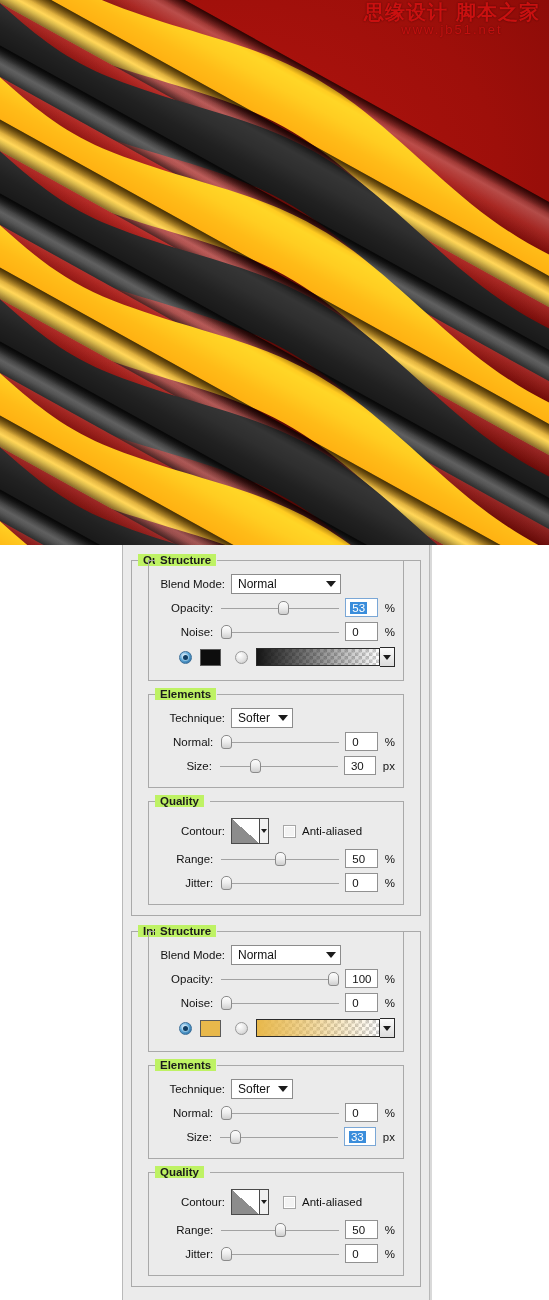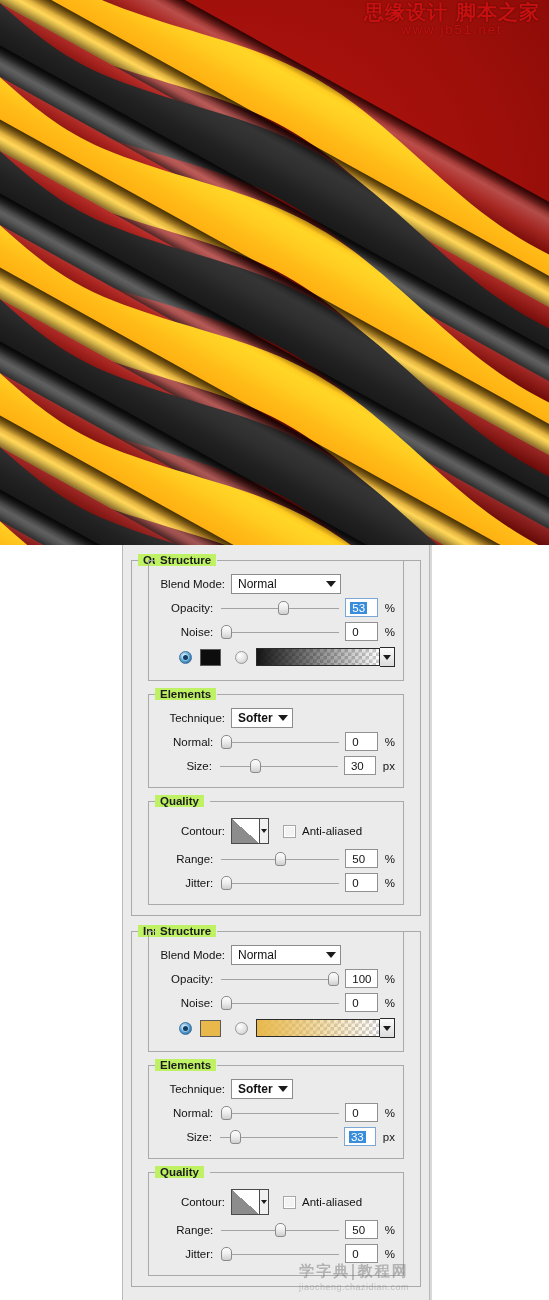--- a/index.html
+++ b/index.html
@@ -121,21 +121,21 @@
   
   .combo {
     height: 20px; min-width: 110px;
     background: #ffffff;
     border: 1px solid #8c8c8c;
     display: flex; align-items: center;
     padding: 0 4px 0 6px;
     font-size: 12px; color: #111;
     position: relative;
   }
-  .combo.w-small { min-width: 62px; width: 62px; font-weight: bold; }
+  .combo.w-small { min-width: 62px; width: 62px; }
   .combo .cb-text { flex: 1; white-space: nowrap; }
   .caret {
     width: 0; height: 0;
     border-left: 5px solid transparent;
     border-right: 5px solid transparent;
     border-top: 6px solid #1b1b1b;
     margin-left: 5px;
   }
 
   
@@ -626,19 +626,15 @@
               <div class="track"></div>
               <div class="thumb" style="left:0px"></div>
             </div>
             <div class="numfield">
               <span class="val">0</span>
             </div>
             <span class="unit">%</span>
           </div>
         </div>
       </div>
-      <div class="wm-bottom">
-        <div class="wmb-cn">学字典|教程网</div>
-        <div class="wmb-url">jiaocheng.chazidian.com</div>
-      </div>
     </div>
 
 </div>
 
 </body></html>

